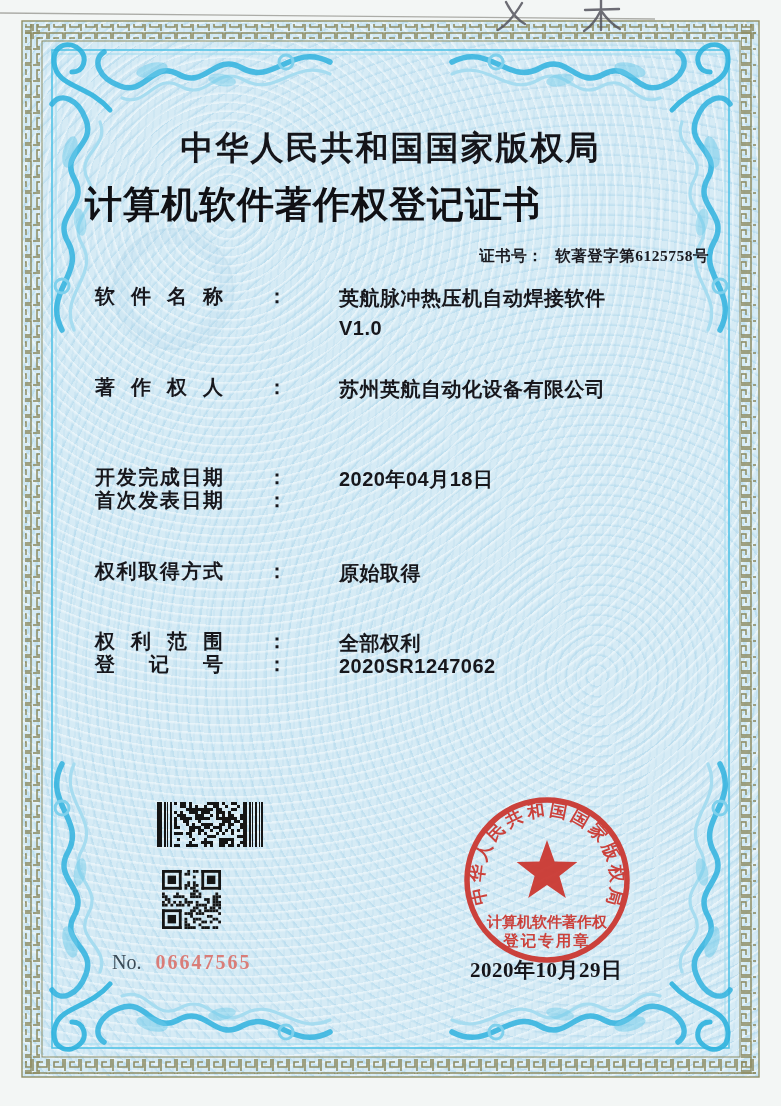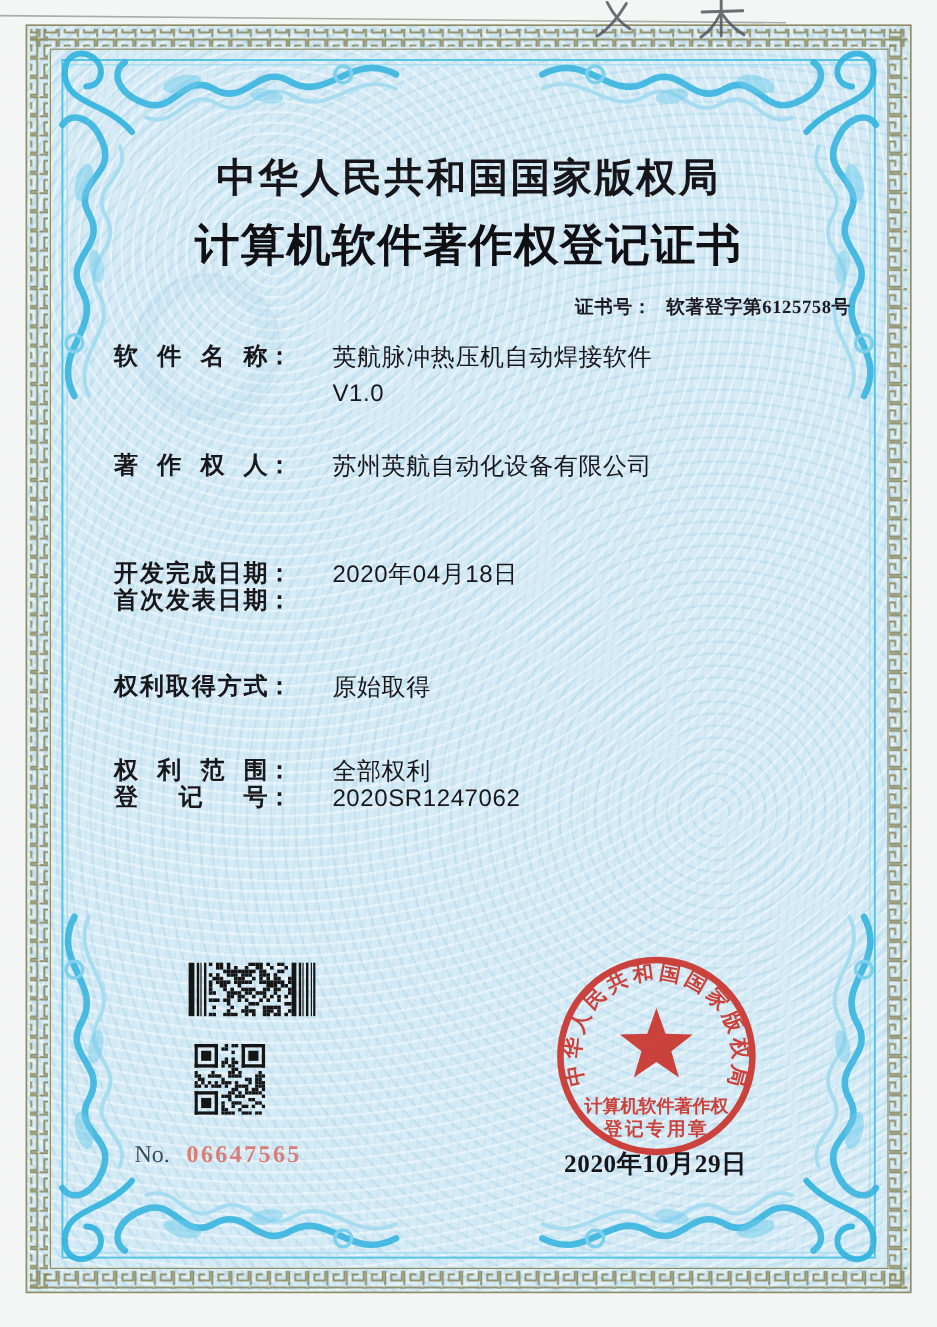--- a/index.html
+++ b/index.html
@@ -23,36 +23,36 @@
     box-shadow:inset 0 0 0 14px rgba(150,200,225,.10);
   }
   svg{position:absolute;left:0;top:0;}
   .overlay{width:781px;height:1106px;}
 
   .authority{
     position:absolute;left:0;top:126px;width:781px;text-align:center;
     font-size:33px;font-weight:bold;letter-spacing:2px;color:#15151a;
   }
   .cert-title{
-    position:absolute;left:0;top:180px;width:781px;text-align:center;
+    position:absolute;left:0;top:180px;width:626px;text-align:center;
     font-size:37px;font-weight:bold;letter-spacing:1px;color:#101014;
   }
   .cert-no{
     position:absolute;top:246px;right:72px;
     font-size:15.5px;font-weight:bold;color:#1a1a20;letter-spacing:.5px;
   }
   .cert-no .val{margin-left:12px;}
 
   .frow{position:absolute;left:95px;display:flex;align-items:flex-start;
-    font-size:20px;font-weight:bold;color:#17171c;}
+    font-size:20px;font-weight:bold;color:#17171c;gap:44px;}
   .flabel{display:inline-block;width:128px;text-align:justify;text-align-last:justify;
     font-family:"Liberation Serif","DejaVu Serif",serif;}
   .fcolon{display:inline-block;}
-  .fvalue{margin-left:34px;font-family:"Liberation Sans","DejaVu Sans",sans-serif;
-    font-weight:400;letter-spacing:.5px;line-height:30px;max-width:420px;}
+  .fvalue{margin-left:8px;font-family:"Liberation Sans","DejaVu Sans",sans-serif;
+    font-weight:700;letter-spacing:.5px;line-height:30px;max-width:420px;}
 
   .statement{
     position:absolute;left:92px;top:695px;width:624px;
     font-size:19px;font-weight:600;color:#1d1d22;letter-spacing:.5px;
   }
   .statement div{line-height:46px;}
   .statement .l1{text-indent:38px;}
 
   .serial{position:absolute;left:112px;top:951px;font-size:20px;color:#3b4b57;}
   .serial .num{

